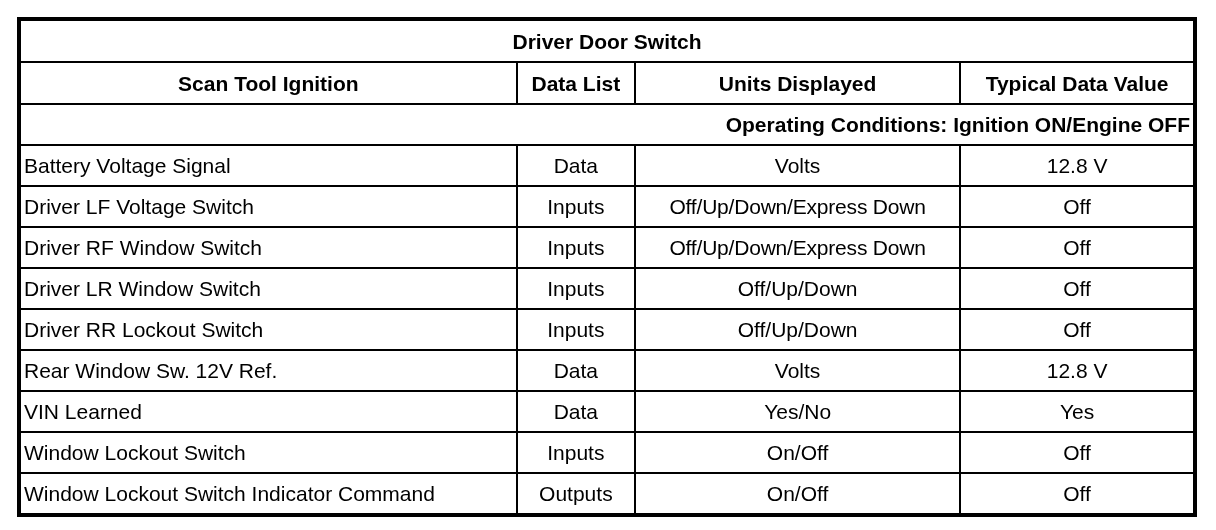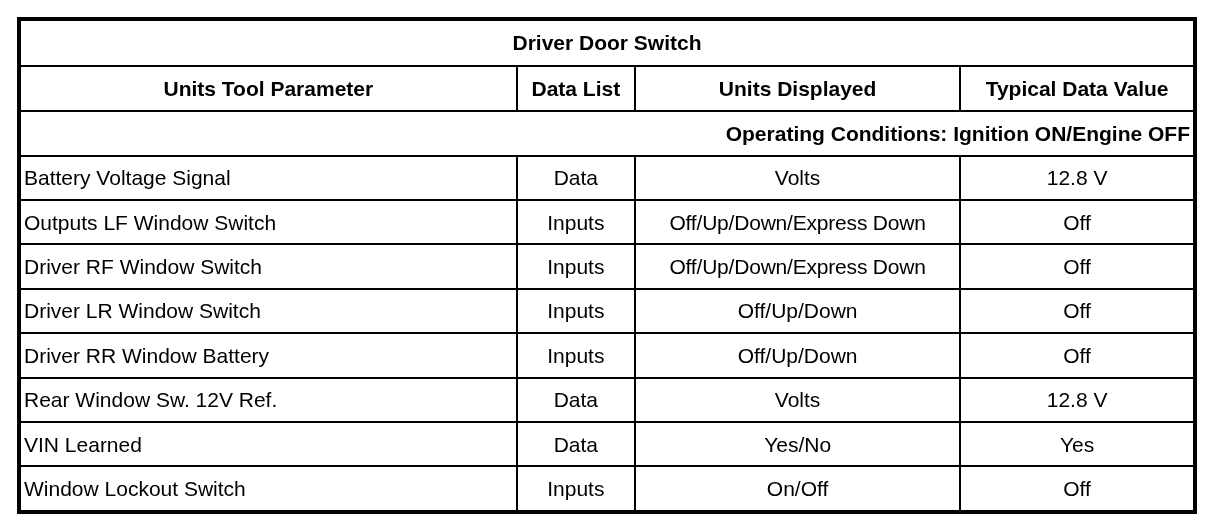--- a/index.html
+++ b/index.html
@@ -89,55 +89,55 @@
       <col class="c-param">
       <col class="c-list">
       <col class="c-units">
       <col class="c-value">
     </colgroup>
     <tbody>
       <tr>
         <td class="title-cell" colspan="4">Driver Door Switch</td>
       </tr>
       <tr>
-        <td class="head-cell">Units Tool Parameter</td>
+        <td class="head-cell">Scan Tool Ignition</td>
         <td class="head-cell">Data List</td>
         <td class="head-cell">Units Displayed</td>
         <td class="head-cell">Typical Data Value</td>
       </tr>
       <tr>
         <td class="cond-cell" colspan="4">Operating Conditions: Ignition ON/Engine OFF</td>
       </tr>
 
       <tr>
         <td class="param-cell">Battery Voltage Signal</td>
         <td class="center-cell">Data</td>
         <td class="center-cell">Volts</td>
         <td class="center-cell">12.8 V</td>
       </tr>
       <tr>
-        <td class="param-cell">Outputs LF Window Switch</td>
+        <td class="param-cell">Driver LF Voltage Switch</td>
         <td class="center-cell">Inputs</td>
         <td class="center-cell tight">Off/Up/Down/Express Down</td>
         <td class="center-cell">Off</td>
       </tr>
       <tr>
         <td class="param-cell">Driver RF Window Switch</td>
         <td class="center-cell">Inputs</td>
         <td class="center-cell tight">Off/Up/Down/Express Down</td>
         <td class="center-cell">Off</td>
       </tr>
       <tr>
         <td class="param-cell">Driver LR Window Switch</td>
         <td class="center-cell">Inputs</td>
         <td class="center-cell">Off/Up/Down</td>
         <td class="center-cell">Off</td>
       </tr>
       <tr>
-        <td class="param-cell">Driver RR Window Battery</td>
+        <td class="param-cell">Driver RR Lockout Switch</td>
         <td class="center-cell">Inputs</td>
         <td class="center-cell">Off/Up/Down</td>
         <td class="center-cell">Off</td>
       </tr>
       <tr>
         <td class="param-cell">Rear Window Sw. 12V Ref.</td>
         <td class="center-cell">Data</td>
         <td class="center-cell">Volts</td>
         <td class="center-cell">12.8 V</td>
       </tr>
@@ -146,15 +146,21 @@
         <td class="center-cell">Data</td>
         <td class="center-cell">Yes/No</td>
         <td class="center-cell">Yes</td>
       </tr>
       <tr>
         <td class="param-cell">Window Lockout Switch</td>
         <td class="center-cell">Inputs</td>
         <td class="center-cell">On/Off</td>
         <td class="center-cell">Off</td>
       </tr>
+      <tr>
+        <td class="param-cell">Window Lockout Switch Indicator Command</td>
+        <td class="center-cell">Outputs</td>
+        <td class="center-cell">On/Off</td>
+        <td class="center-cell">Off</td>
+      </tr>
     </tbody>
   </table>
 </div>
 
 </body></html>

